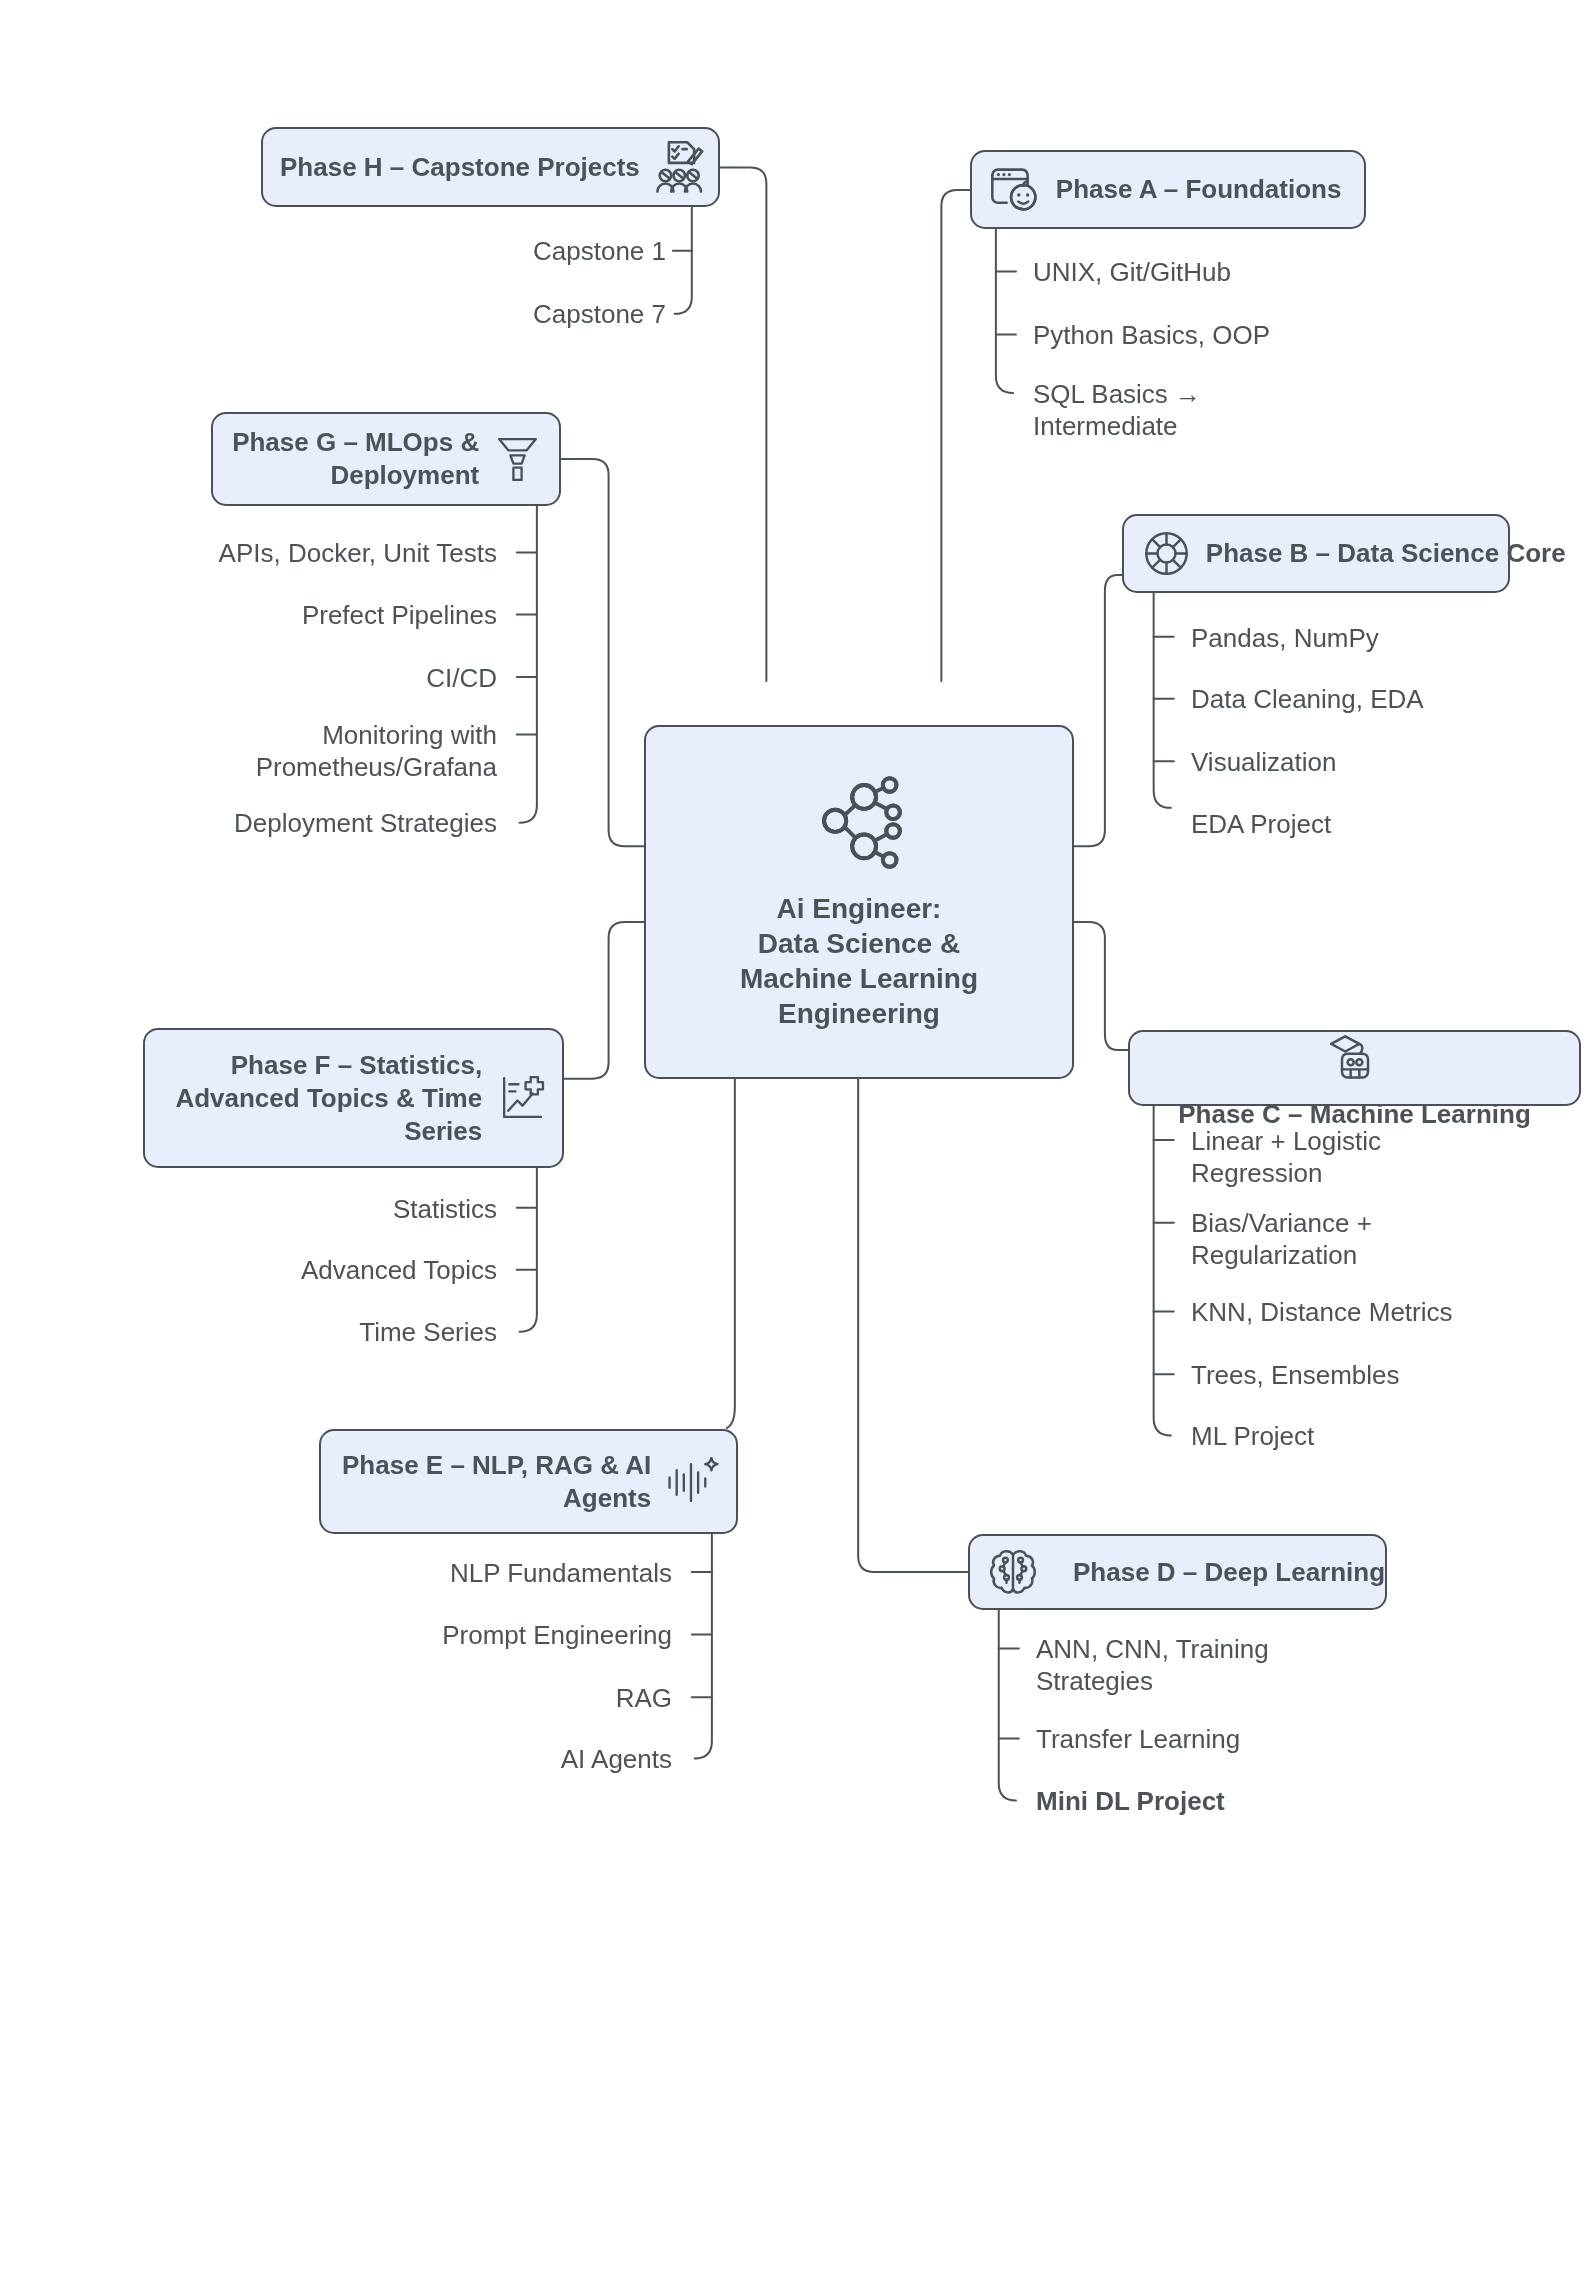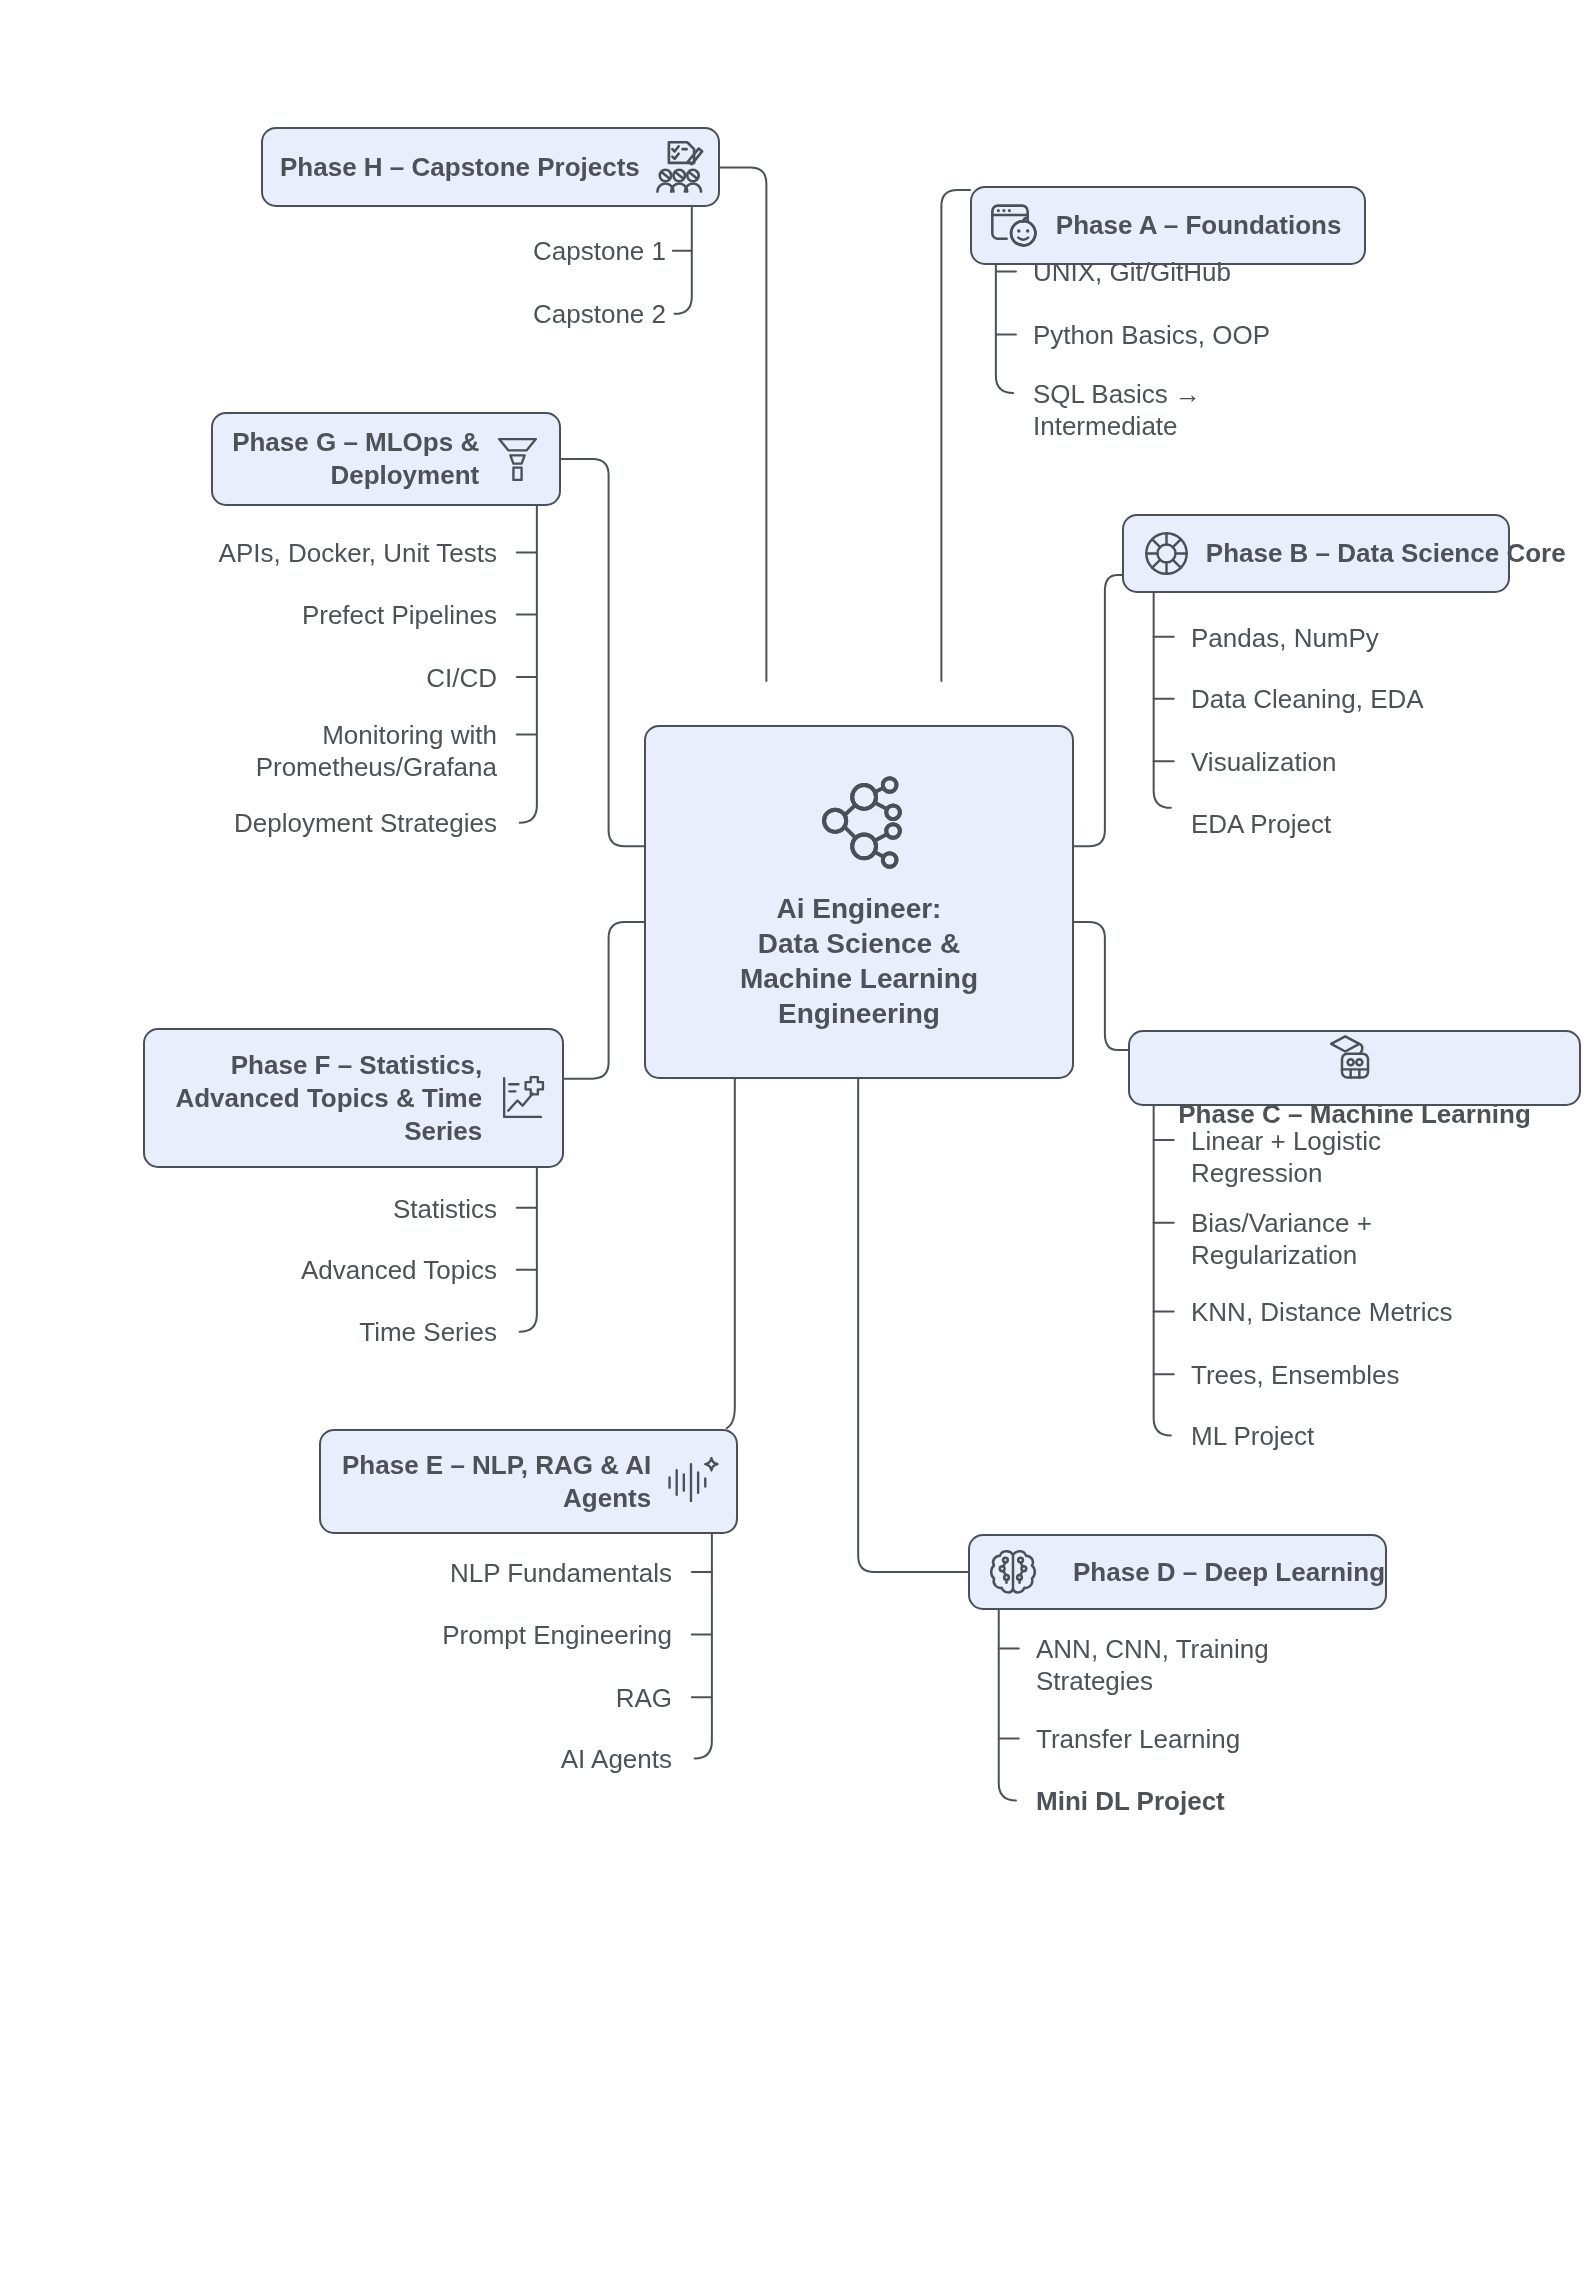--- a/index.html
+++ b/index.html
@@ -153,24 +153,24 @@
         <path d="M3 45 a7 7 0 0 1 14 0"></path>
         <path d="M15 45 a7 7 0 0 1 14 0"></path>
         <path d="M27 45 a7 7 0 0 1 14 0"></path>
       </svg>
     </span>
   </div>
   <div class="item r" style="right:927px;top:235px;">
     <span>Capstone 1</span>
   </div>
   <div class="item r" style="right:927px;top:298px;">
-    <span>Capstone 2</span>
-  </div>
-
-  <div class="box right-side" style="left:970px;top:150px;width:396px;height:79px;margin-top:36px;">
+    <span>Capstone 7</span>
+  </div>
+
+  <div class="box right-side" style="left:970px;top:150px;width:396px;height:79px;">
     <span class="icon">
       <svg width="53" height="53" viewBox="0 0 48 48">
         <path d="M3 11 a5 5 0 0 1 5 -5 H30 a5 5 0 0 1 5 5 V22"></path>
         <path d="M3 11 V31 a5 5 0 0 0 5 5 H16"></path>
         <path d="M3 14.5 H35"></path>
         <circle class="dot" cx="8.5" cy="10.5" r="1.4"></circle>
         <circle class="dot" cx="13.5" cy="10.5" r="1.4"></circle>
         <circle class="dot" cx="18.5" cy="10.5" r="1.4"></circle>
         <circle class="fillbg" cx="31" cy="31" r="11" style="fill:#e9eefc"></circle>
         <circle cx="31" cy="31" r="11"></circle>

